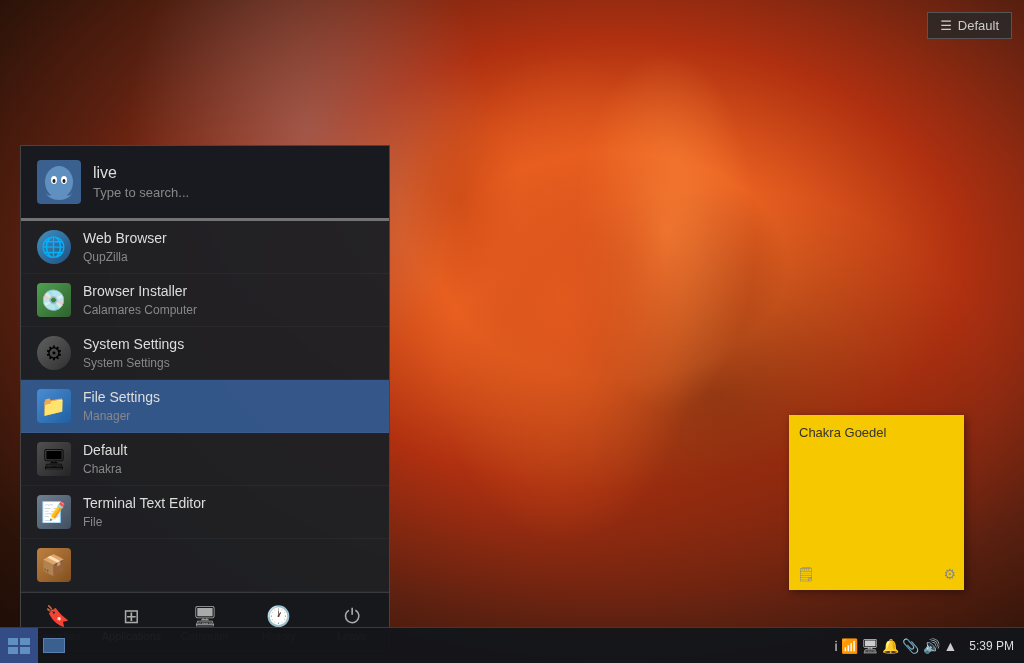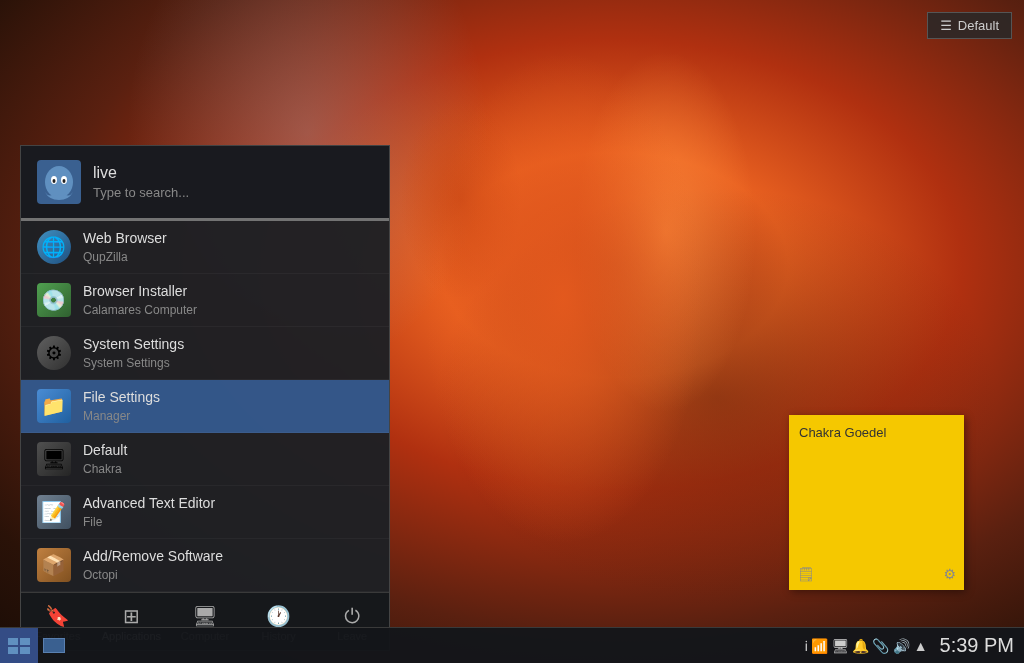--- a/index.html
+++ b/index.html
@@ -254,21 +254,21 @@
     #taskbar-right {
       margin-left: auto;
       display: flex;
       align-items: center;
       gap: 6px;
       padding-right: 10px;
       color: #ccc;
       font-size: 12px;
     }
     #taskbar-time {
-      font-size: 20px;
+      font-size: 12px;
       font-weight: 500;
       color: #ddd;
       margin-left: 6px;
     }
     .taskbar-icon {
       font-size: 14px;
       cursor: pointer;
     }
     .taskbar-icons-group {
       display: flex;
@@ -353,30 +353,26 @@
         <li class="menu-item">
           <div class="menu-item-icon icon-terminal">🖥</div>
           <div class="menu-item-text">
             <span class="menu-item-name">Default</span>
             <span class="menu-item-sub">Chakra</span>
           </div>
         </li>
         <li class="menu-item">
           <div class="menu-item-icon icon-editor">📝</div>
           <div class="menu-item-text">
-            <span class="menu-item-name">Advanced Text Editor</span>
+            <span class="menu-item-name">Terminal Text Editor</span>
             <span class="menu-item-sub">File</span>
           </div>
         </li>
         <li class="menu-item">
           <div class="menu-item-icon icon-package">📦</div>
-          <div class="menu-item-text">
-            <span class="menu-item-name">Add/Remove Software</span>
-            <span class="menu-item-sub">Octopi</span>
-          </div>
         </li>
       </ul>
 
     <div id="menu-footer">
         <div class="menu-tab">
           <span class="menu-tab-icon">🔖</span>
           <span>Favorites</span>
         </div>
         <div class="menu-tab active">
           <span class="menu-tab-icon">⊞</span>

